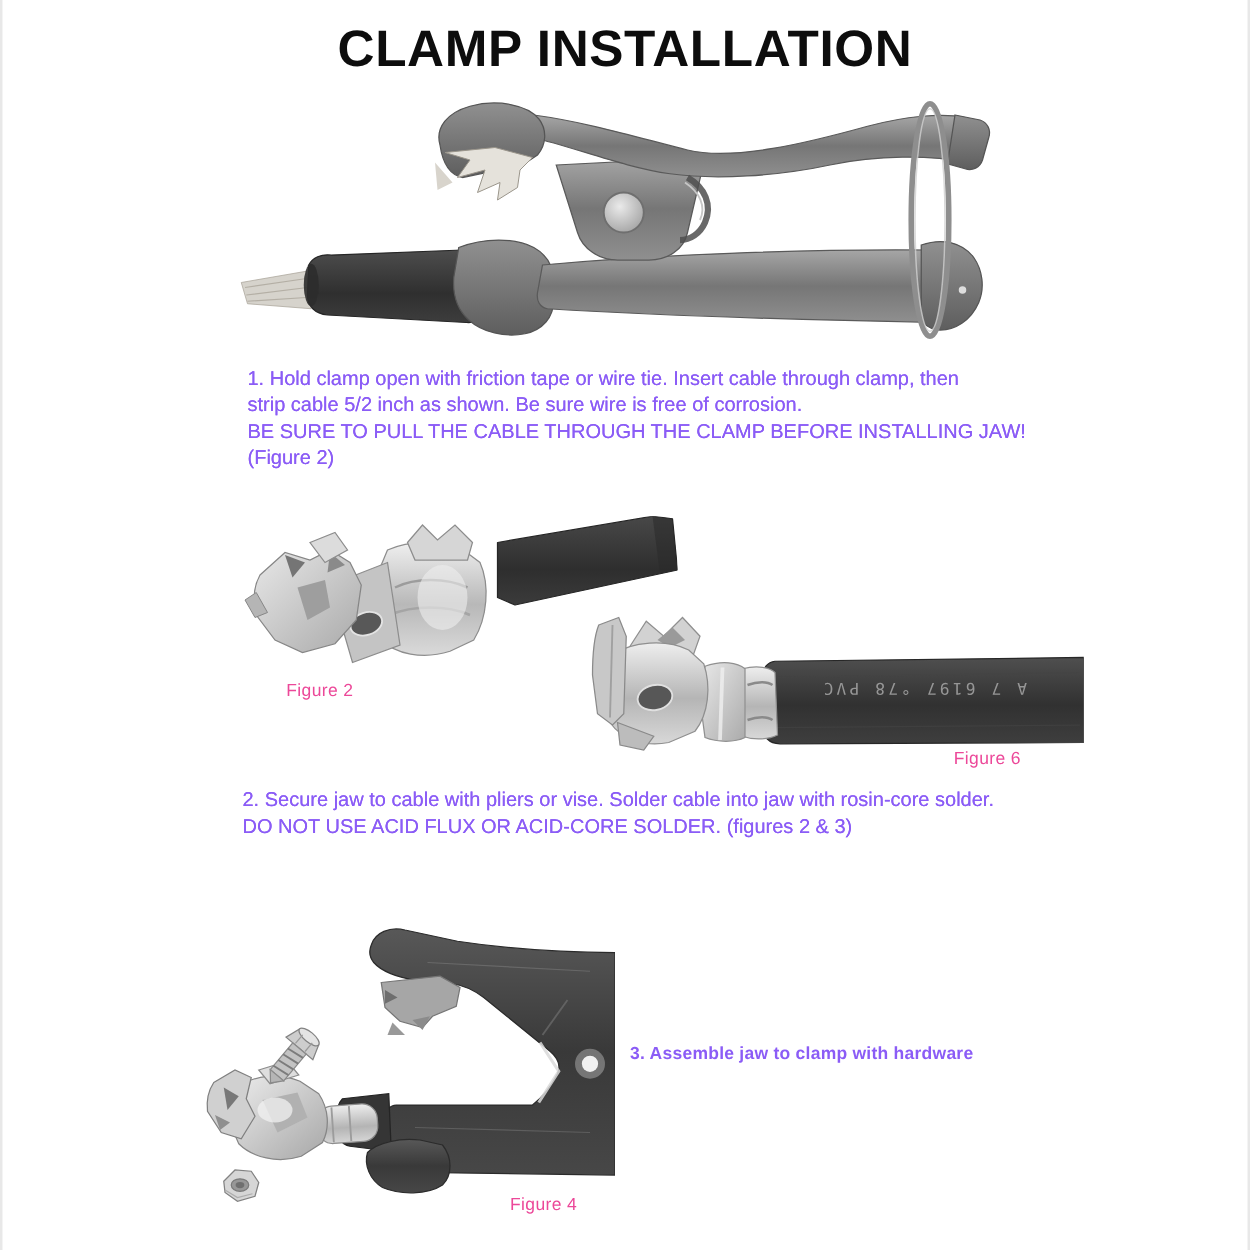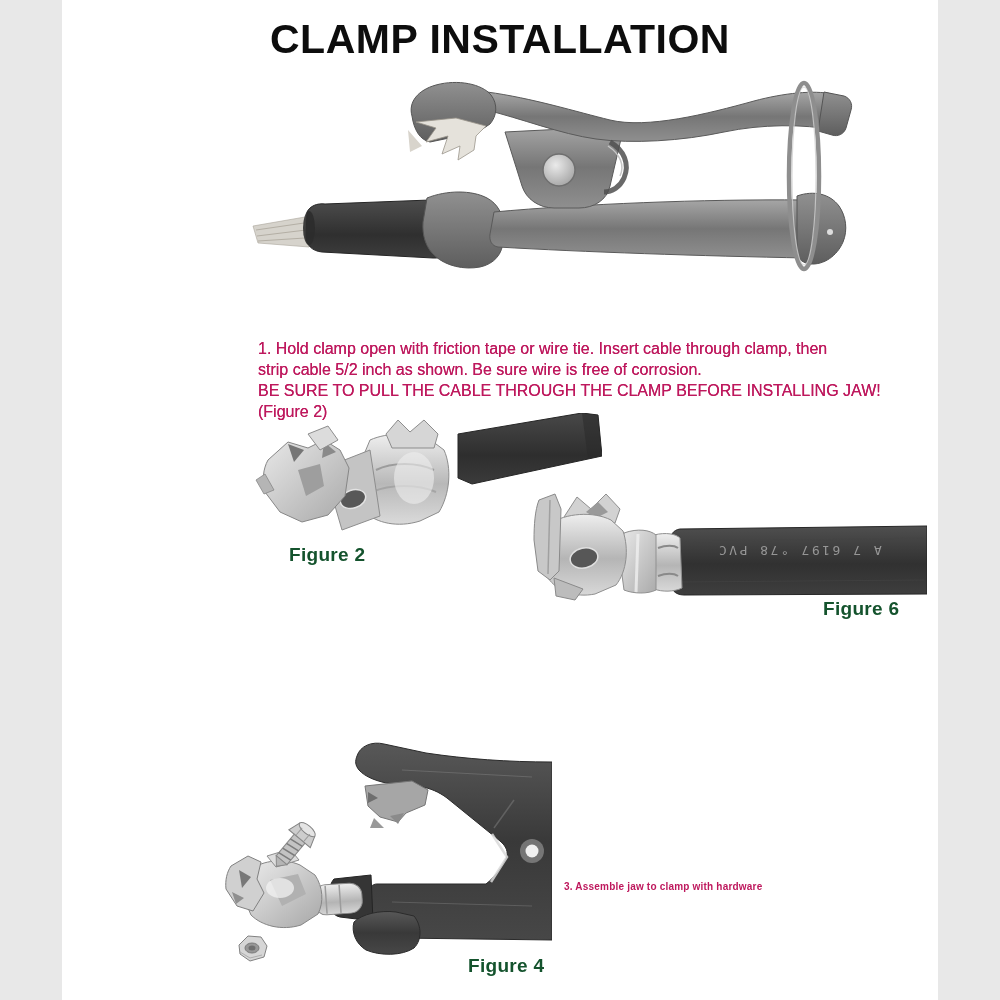--- a/index.html
+++ b/index.html
@@ -1,31 +1,31 @@
 <!DOCTYPE html>
 <html><head>
 <meta charset="utf-8">
 <style>
   html,body{margin:0;padding:0;background:#e8e8e8;}
   .page{
-    position:relative;width:876px;height:1000px;background:#ffffff;
+    position:relative;width:996px;height:1000px;background:#ffffff;
     font-family:"Liberation Sans",sans-serif;overflow:hidden;margin:0 auto;
     color:#1b1b1b;
   }
   .title{
     position:absolute;top:16px;left:0;width:100%;margin:0;
     text-align:center;font-size:41px;font-weight:700;letter-spacing:0.5px;
     color:#0d0d0d;
   }
-  .step{position:absolute;font-size:16px;line-height:21px;color:#be185d;
-        text-shadow:0 0 .4px currentColor;margin-top:45px;}
+  .step{position:absolute;font-size:16px;line-height:21px;color:#8b5cf6;
+        text-shadow:0 0 .4px currentColor;}
   .step .line{white-space:nowrap;}
-  .step3{font-weight:700;font-size:10px;line-height:22px;letter-spacing:.2px;text-shadow:none;}
+  .step3{font-weight:700;font-size:14px;line-height:22px;letter-spacing:.2px;text-shadow:none;}
   .figlabel{
-    position:absolute;font-size:19px;font-weight:700;color:#14532d;
+    position:absolute;font-size:14px;font-weight:400;color:#ec4899;
     letter-spacing:.3px;white-space:nowrap;
   }
   .fig{position:absolute;}
   #fig1{left:185px;top:78px;width:610px;height:196px;}
   #fig2{left:190px;top:413px;width:350px;height:132px;}
   #fig3{left:470px;top:486px;width:395px;height:118px;}
   #fig4{left:160px;top:726px;width:330px;height:240px;}
   #step1{left:196px;top:293px;}
   #step2{left:192px;top:630px;}
   #step3{left:502px;top:831px;}
@@ -202,20 +202,24 @@
     </g>
 
     <g>
       <path d="M477,500 L493,494 L499,509 L497,571 L488,580 L476,571 L472,540 C472,525 473,510 477,500 Z" fill="#c8c8c8" stroke="#8a8a8a"></path>
       <path d="M488,500 L486,574" stroke="#a0a0a0" stroke-width="1.5"></path>
       <path d="M492,578 L521,589 L513,600 L494,596 Z" fill="#bcbcbc" stroke="#8a8a8a"></path>
     </g>
   </svg>
   <div id="fig3label" class="figlabel">Figure 6</div>
 
+  <div id="step2" class="step">
+    <div class="line">2. Secure jaw to cable with pliers or vise. Solder cable into jaw with rosin-core solder.</div>
+    <div class="line">DO NOT USE ACID FLUX OR ACID-CORE SOLDER. (figures 2 &amp; 3)</div>
+  </div>
 
   <svg id="fig4" class="fig" viewBox="160 726 330 240" aria-hidden="true">
     <defs>
       <linearGradient id="gDark" x1="0" y1="0" x2="0" y2="1">
         <stop offset="0" stop-color="#585858"></stop>
           <stop offset=".5" stop-color="#393939"></stop>
           <stop offset="1" stop-color="#474747"></stop>
       </linearGradient>
       <linearGradient id="gShinyE" x1="0" y1="0" x2="0" y2="1">
         <stop offset="0" stop-color="#eeeeee"></stop>

